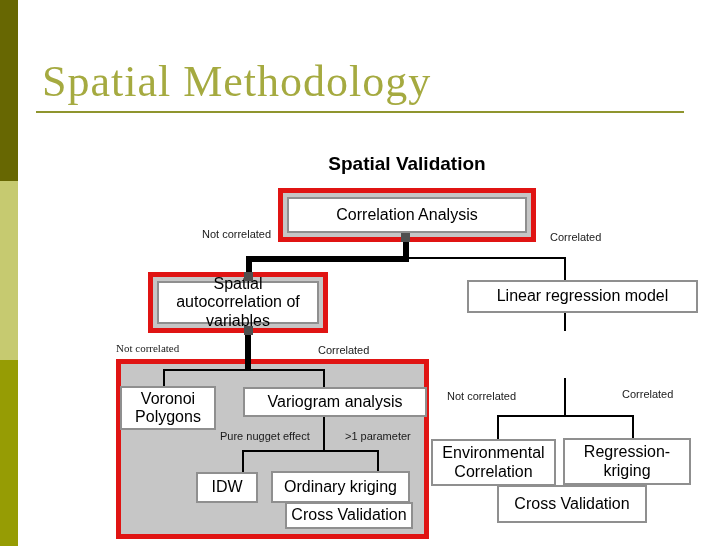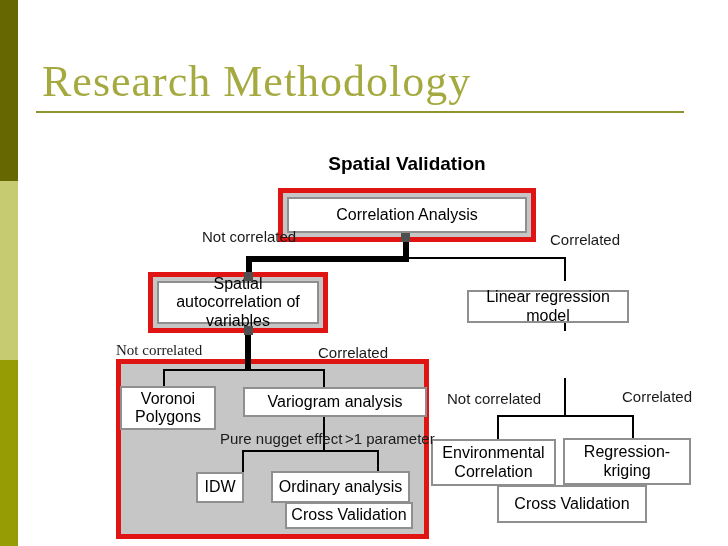--- a/index.html
+++ b/index.html
@@ -39,33 +39,33 @@
     border:5px solid var(--red); background:var(--panel-gray);
   }
   .node {
     position:absolute; box-sizing:border-box; background:#fff;
     border:2px solid var(--box-border);
     display:flex; align-items:center; justify-content:center;
     text-align:center; font-size:16px; line-height:1.15; padding:0 2px;
   }
   .ln { position:absolute; background:var(--line-black); }
   .handle { position:absolute; width:9px; height:9px; background:var(--handle-gray); }
-  .lbl { position:absolute; font-size:15px; color:#1a1a1a; white-space:nowrap; }
+  .lbl { position:absolute; font-size:11px; color:#1a1a1a; white-space:nowrap; }
   .lbl.serif { font-family:"Liberation Serif", serif; }
 </style>
 </head>
 <body>
 
 <div class="slide">
 
   <div class="bar bar-top"></div>
   <div class="bar bar-mid"></div>
   <div class="bar bar-bot"></div>
 
-  <h1 class="title">Research Methodology</h1>
+  <h1 class="title">Spatial Methodology</h1>
   <div class="rule"></div>
 
   <div class="dg-title">Spatial Validation</div>
 
   <div class="panel" style="left:116px; top:359px; width:313px; height:180px;"></div>
 
   <div class="ln" style="left:403px; top:242px; width:6px; height:16px;"></div>
   <div class="ln" style="left:246px; top:256px; width:163px; height:6px;"></div>
   <div class="ln" style="left:246px; top:256px; width:6px; height:18px;"></div>
   <div class="ln" style="left:245px; top:331px; width:6px; height:40px;"></div>
@@ -90,29 +90,29 @@
     <div class="inner">Correlation Analysis</div>
   </div>
   <div class="rednode" style="left:148px; top:272px; width:180px; height:61px;">
     <div class="inner">Spatial autocorrelation of variables</div>
   </div>
 
   <div class="handle" style="left:401px; top:233px;"></div>
   <div class="handle" style="left:244px; top:272px;"></div>
   <div class="handle" style="left:244px; top:326px;"></div>
 
-  <div class="node" style="left:467px; top:280px; width:162px; height:33px;margin-top:10px;">Linear regression model</div>
+  <div class="node" style="left:467px; top:280px; width:231px; height:33px;">Linear regression model</div>
   <div class="node" style="left:431px; top:439px; width:125px; height:47px;">Environmental Correlation</div>
   <div class="node" style="left:563px; top:438px; width:128px; height:47px;">Regression-kriging</div>
   <div class="node" style="left:497px; top:485px; width:150px; height:38px;">Cross Validation</div>
 
   <div class="node" style="left:120px; top:386px; width:96px; height:44px;">Voronoi Polygons</div>
   <div class="node" style="left:243px; top:387px; width:184px; height:30px;">Variogram analysis</div>
-  <div class="node" style="left:196px; top:472px; width:48px; height:31px;">IDW</div>
-  <div class="node" style="left:271px; top:471px; width:139px; height:32px;">Ordinary analysis</div>
+  <div class="node" style="left:196px; top:472px; width:62px; height:31px;">IDW</div>
+  <div class="node" style="left:271px; top:471px; width:139px; height:32px;">Ordinary kriging</div>
   <div class="node" style="left:285px; top:502px; width:128px; height:27px;">Cross Validation</div>
 
   <div class="lbl" style="left:202px; top:228px;">Not correlated</div>
   <div class="lbl" style="left:550px; top:231px;">Correlated</div>
   <div class="lbl serif" style="left:116px; top:342px;">Not correlated</div>
   <div class="lbl" style="left:318px; top:344px;">Correlated</div>
   <div class="lbl" style="left:447px; top:390px;">Not correlated</div>
   <div class="lbl" style="left:622px; top:388px;">Correlated</div>
   <div class="lbl" style="left:220px; top:430px;">Pure nugget effect</div>
   <div class="lbl" style="left:345px; top:430px;">&gt;1 parameter</div>

